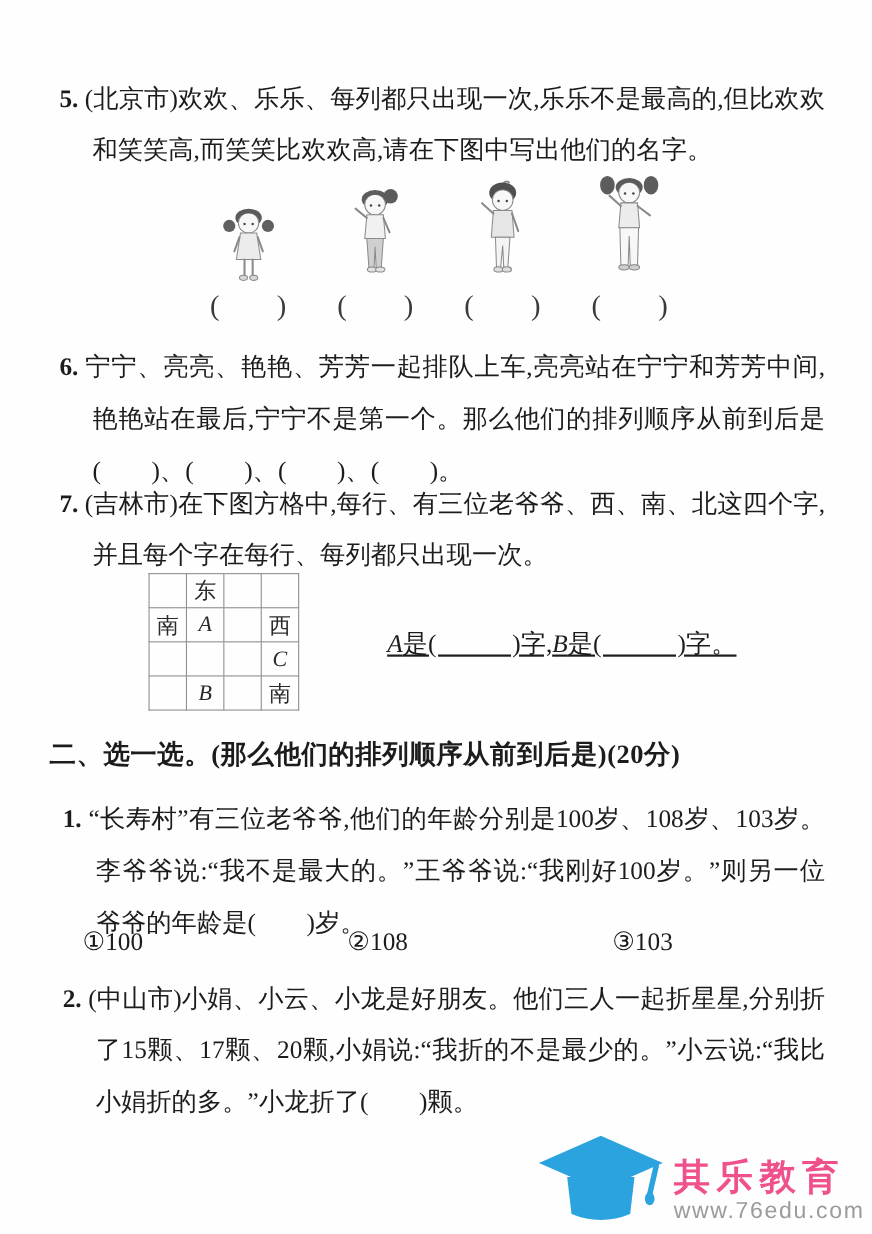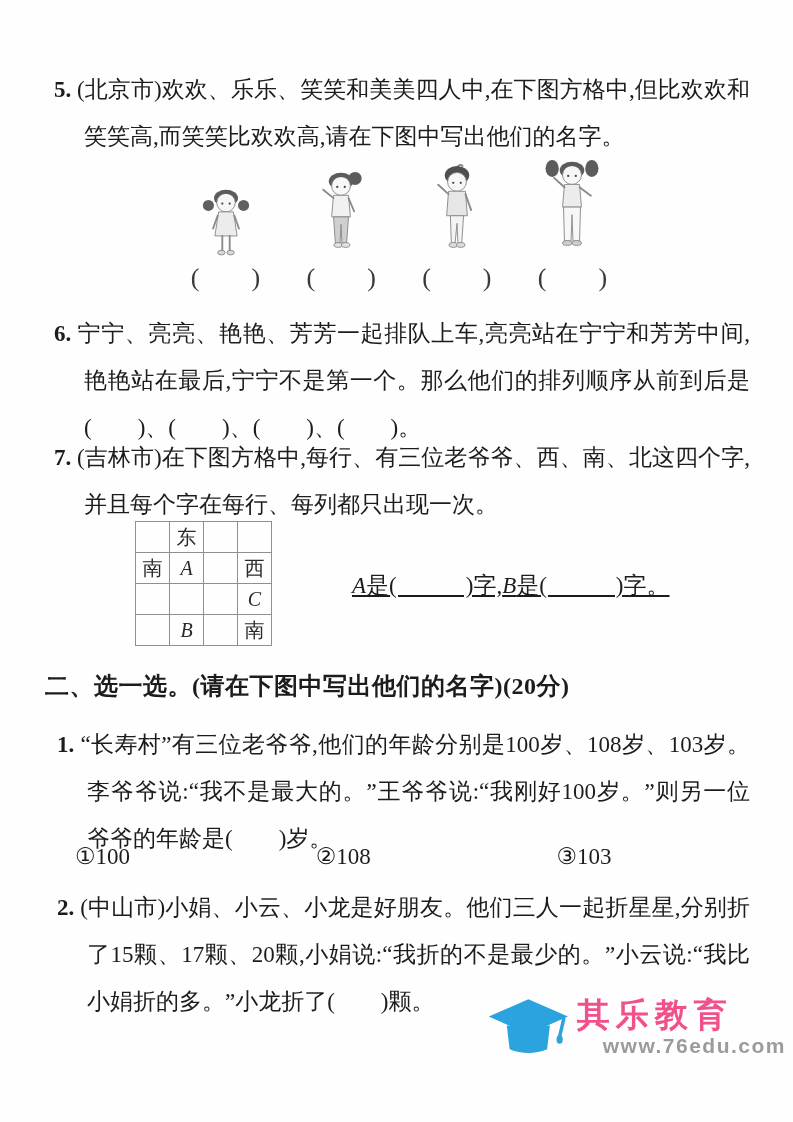--- a/index.html
+++ b/index.html
@@ -34,35 +34,35 @@
   .grid7 td.latin { font-style:italic; font-family:"Liberation Serif",serif; }
   .ab-line { position:absolute; left:352px; top:562px; font-size:23px; line-height:47px;text-decoration:underline; }
   .ab-line .latin { font-style:italic; }
   .sec-heading {
     position:absolute; left:45px; top:670px; font-size:24px; font-weight:bold;
     letter-spacing:0.5px;
   }
   .optrow { position:absolute; left:75px; font-size:23px; }
   .optrow span { display:inline-block; width:235px; }
   .optrow span:last-child { width:auto;text-align:center; }
-  .logo { position:absolute; left:486px; top:985px; width:300px; height:84px; display:flex; }
+  .logo { position:absolute; left:486px; top:1030px; width:300px; height:84px; display:flex;align-items:flex-end; }
   .logo-text { margin-left:6px; padding-top:12px; font-family:"Liberation Sans",sans-serif; }
   .brand-name { font-size:33px; font-weight:bold; letter-spacing:6px; line-height:36px; }
-  .brand-url { font-size:21px; font-weight:bold; letter-spacing:1.5px; line-height:26px;margin-left:26px; }
+  .brand-url { font-size:21px; font-weight:normal; letter-spacing:1.5px; line-height:26px; }
   svg { display:block; }
   .kid line, .kid path.limb { stroke:#8a8a8a; stroke-width:2; stroke-linecap:round; fill:none; }
 </style>
 </head>
 <body>
 
 <div class="page">
 
   <div class="q" style="left:54px; top:66px; width:696px;">
     <span class="qnum">5.</span>
-    <span>(北京市)欢欢、乐乐、笑笑和美美四人中,在下图方格中,但比欢欢和笑笑高,而笑笑比欢欢高,请在下图中写出他们的名字。</span>
+    <span>(北京市)欢欢、乐乐、每列都只出现一次,乐乐不是最高的,但比欢欢和笑笑高,而笑笑比欢欢高,请在下图中写出他们的名字。</span>
   </div>
 
   <div class="figrow">
     <div class="figcell">
       <svg class="kid" width="52" height="74" viewBox="0 0 56 80">
         <circle cx="9" cy="21" r="6" fill="#606060"></circle>
         <circle cx="47" cy="21" r="6" fill="#606060"></circle>
         <ellipse cx="28" cy="13" rx="13" ry="9" fill="#5c5c5c"></ellipse>
         <circle cx="28" cy="18" r="10" fill="#f7f7f7" stroke="#8a8a8a"></circle>
         <path d="M17,15 a11,9 0 0 1 22,0 l-2,-2 a10,8 0 0 0 -18,0 z" fill="#5c5c5c"></path>
@@ -171,21 +171,21 @@
       <td></td>
       <td>南</td>
     </tr>
   </tbody>
     </table>
 
   <div class="ab-line">
     <span class="latin">A</span><span>是(　　　)字,</span><span class="latin">B</span><span>是(　　　)字。</span>
   </div>
 
-  <div class="sec-heading">二、选一选。(请在下图中写出他们的名字)(20分)</div>
+  <div class="sec-heading">二、选一选。(那么他们的排列顺序从前到后是)(20分)</div>
 
   <div class="q" style="left:57px; top:721px; width:693px;">
     <span class="qnum">1.</span>
     <span>“长寿村”有三位老爷爷,他们的年龄分别是100岁、108岁、103岁。李爷爷说:“我不是最大的。”王爷爷说:“我刚好100岁。”则另一位爷爷的年龄是(　　)岁。</span>
   </div>
   <div class="optrow" style="top:843px;">
     <span>①100</span>
     <span>②108</span>
     <span>③103</span>
   </div>

